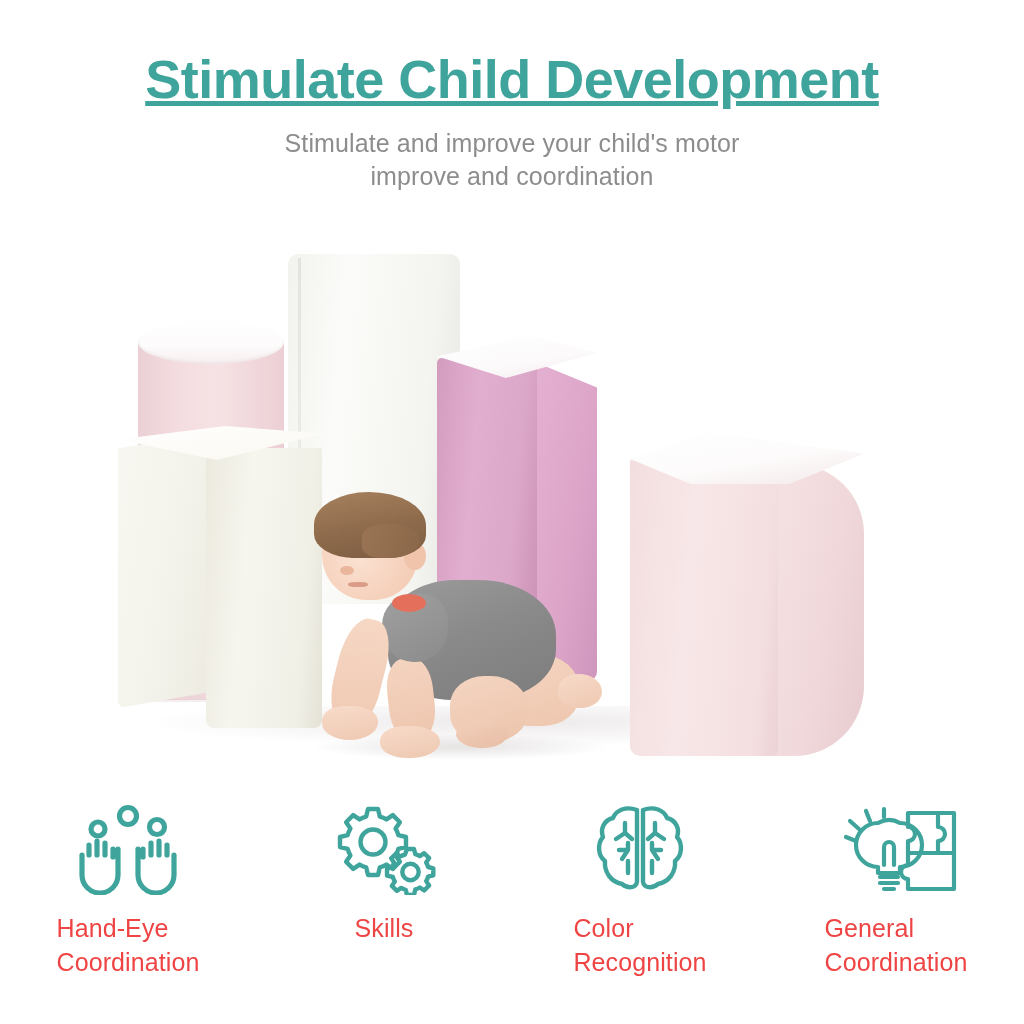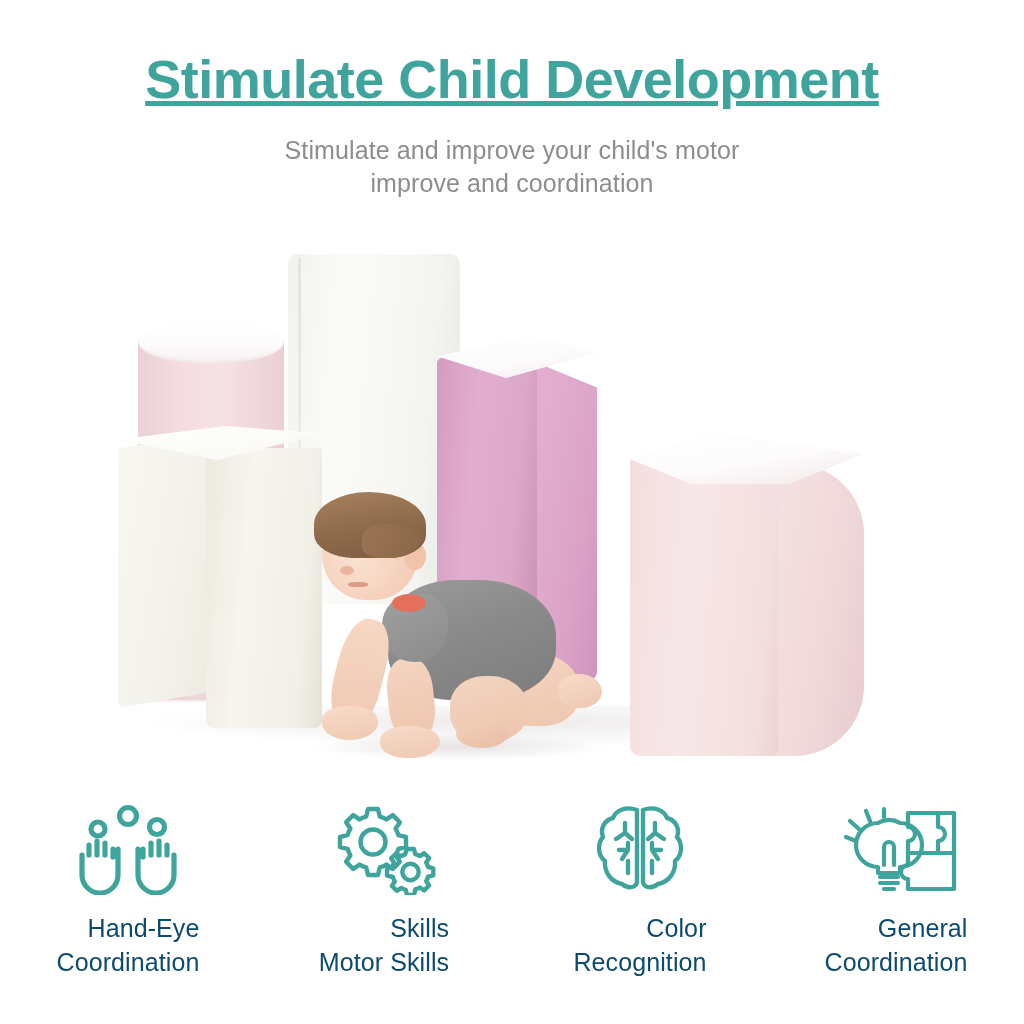--- a/index.html
+++ b/index.html
@@ -17,21 +17,21 @@
     font-size:54px;
     font-weight:bold;
     letter-spacing:-0.5px;
     color:#3FA49B;
     line-height:1;
     padding-top:52px;
     white-space:nowrap;
     text-decoration:underline;
   }
   .subtitle {
-    margin-top:28px;
+    margin-top:21px;
     font-size:25px;
     font-weight:400;
     color:#8d8d8d;
     line-height:1.32;
     letter-spacing:0.1px;
   }
   .subtitle .sub-line { display:block; }
 
   
   .hero {
@@ -237,23 +237,23 @@
     flex-direction:column;
     align-items:center;
   }
   .feature-icon {
     height:98px;
     display:flex; align-items:center; justify-content:center;
   }
   .feature-label {
     margin-top:14px;
     font-size:25px;
-    color:#0c4a6e;
+    color:#ef4444;
     line-height:1.34;
-    text-align:right;
+    text-align:left;
     letter-spacing:0.1px;
   }
   .feature-label .lbl-line { display:block; }
 </style>
 </head>
 <body>
 
 <div class="page">
 
   <div class="header">
@@ -339,21 +339,20 @@
       <div class="feature-icon">
         <svg width="108" height="92" viewBox="0 0 108 92" fill="none" stroke="#3FA49B" stroke-width="4.4" stroke-linejoin="round">
           <path d="M38 6 h10 l1.8 7.6 a24 24 0 0 1 6.6 2.8 l6.4-4.3 7.1 7.1 -4.3 6.4 a24 24 0 0 1 2.8 6.6 l7.6 1.8 v10 l-7.6 1.8 a24 24 0 0 1 -2.8 6.6 l4.3 6.4 -7.1 7.1 -6.4-4.3 a24 24 0 0 1 -6.6 2.8 L48 72 h-10 l-1.8-7.6 a24 24 0 0 1 -6.6-2.8 l-6.4 4.3 -7.1-7.1 4.3-6.4 a24 24 0 0 1 -2.8-6.6 L10 44 v-10 l7.6-1.8 a24 24 0 0 1 2.8-6.6 l-4.3-6.4 7.1-7.1 6.4 4.3 a24 24 0 0 1 6.6-2.8 Z"></path>
           <circle cx="43" cy="39" r="12.5"></circle>
           <path d="M77 46 h7 l1.3 5.2 a16 16 0 0 1 4.5 1.9 l4.4-2.9 4.9 4.9 -2.9 4.4 a16 16 0 0 1 1.9 4.5 l5.2 1.3 v7 l-5.2 1.3 a16 16 0 0 1 -1.9 4.5 l2.9 4.4 -4.9 4.9 -4.4-2.9 a16 16 0 0 1 -4.5 1.9 L84 92 h-7 l-1.3-5.2 a16 16 0 0 1 -4.5-1.9 l-4.4 2.9 -4.9-4.9 2.9-4.4 a16 16 0 0 1 -1.9-4.5 L57 72.6 v-7 l5.2-1.3 a16 16 0 0 1 1.9-4.5 l-2.9-4.4 4.9-4.9 4.4 2.9 a16 16 0 0 1 4.5-1.9 Z"></path>
           <circle cx="80.5" cy="69" r="8.2"></circle>
         </svg>
       </div>
       <div class="feature-label">
         <span class="lbl-line">Skills</span>
-        <span class="lbl-line">Motor Skills</span>
       </div>
     </div>
 
     <div class="feature">
       <div class="feature-icon">
         <svg width="96" height="92" viewBox="0 0 96 92" fill="none" stroke="#3FA49B" stroke-width="4.4" stroke-linecap="round" stroke-linejoin="round">
 
           <path d="M45 7 C34 3 24 7 21 15 C12 17 8 26 11 34 C5 41 6 53 13 58 C12 69 19 79 30 81 C36 86 44 85 45 79 Z"></path>
 
           <path d="M51 7 C62 3 72 7 75 15 C84 17 88 26 85 34 C91 41 90 53 83 58 C84 69 77 79 66 81 C60 86 52 85 51 79 Z"></path>

